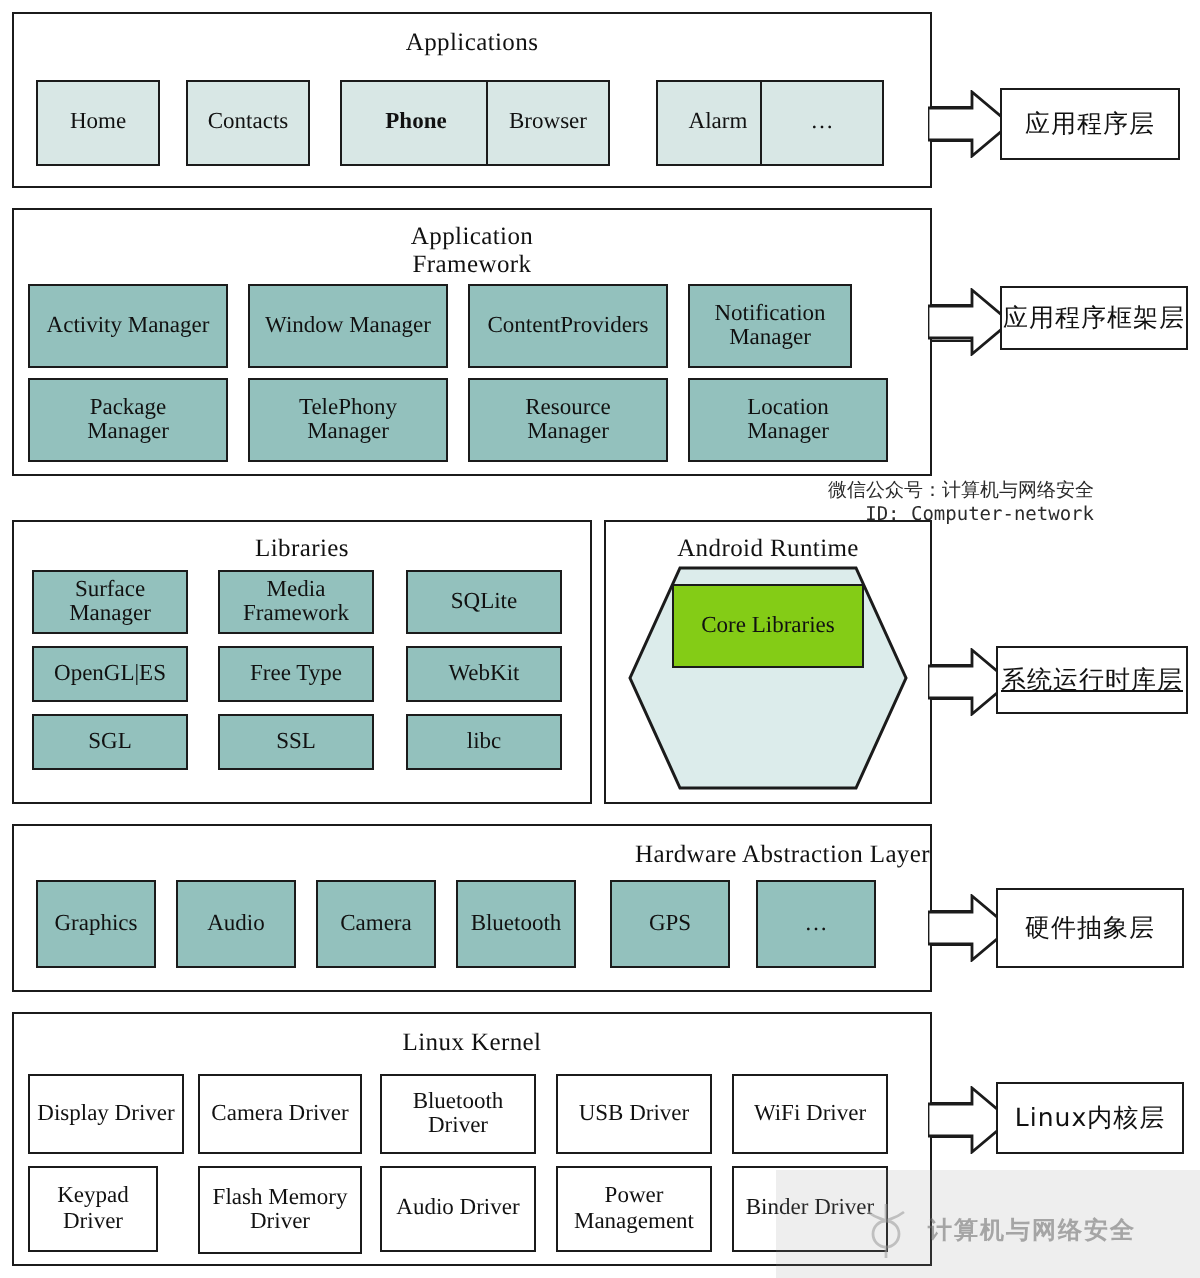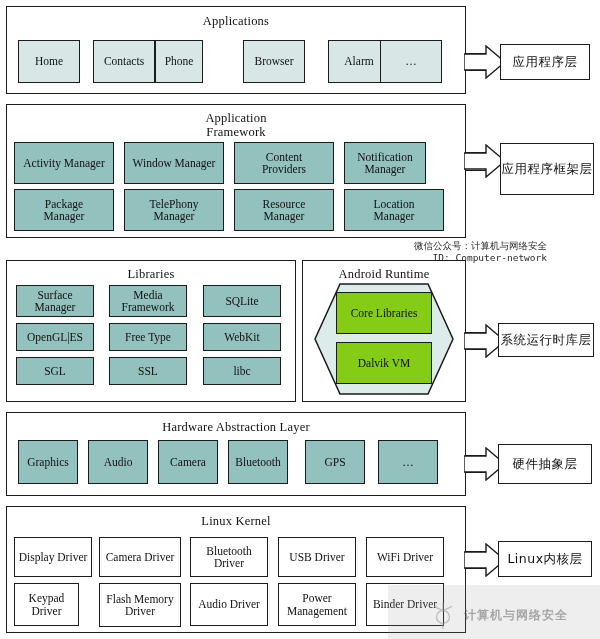--- a/index.html
+++ b/index.html
@@ -92,21 +92,21 @@
 </head>
 <body>
 
 <div class="stage">
 
   <div class="panel" style="left:6px;top:6px;width:460px;height:88px;padding-left:28px;">
     <div class="panel-title" style="top:7px;">Applications</div>
   </div>
   <div class="box app" style="left:18px;top:40px;width:62px;height:43px;">Home</div>
   <div class="box app" style="left:93px;top:40px;width:62px;height:43px;">Contacts</div>
-  <div class="box app" style="left:155px;top:40px;width:48px;height:43px;">Phone</div>
+  <div class="box app" style="left:170px;top:40px;width:76px;height:43px;font-weight:bold;">Phone</div>
   <div class="box app" style="left:243px;top:40px;width:62px;height:43px;">Browser</div>
   <div class="box app" style="left:328px;top:40px;width:62px;height:43px;">Alarm</div>
   <div class="box app" style="left:380px;top:40px;width:62px;height:43px;">…</div>
 
   <div class="stub" style="left:466px;top:53px;width:20px;height:1.4px;"></div>
   <div class="stub" style="left:466px;top:70px;width:20px;height:1.4px;"></div>
   <svg class="arrow" style="left:464px;top:45px;" width="42" height="34" viewBox="0 0 42 34">
     <polygon points="0,9 22,9 22,1 41,17 22,33 22,25 0,25" fill="#ffffff" stroke="#1b1b1b" stroke-width="1.4"></polygon>
   </svg>
   <div class="rlabel" style="left:500px;top:44px;width:90px;height:36px;">应用程序层</div>
@@ -115,21 +115,21 @@
     <div class="panel-title" style="top:6px;">Application</div>
     <div class="panel-title" style="top:20px;">Framework</div>
   </div>
 
   <div class="box teal" style="left:14px;top:142px;width:100px;height:42px;flex-direction:column;">
     <span>Activity Manager</span>
   </div>
   <div class="box teal" style="left:124px;top:142px;width:100px;height:42px;flex-direction:column;">
     <span>Window Manager</span>
   </div>
-  <div class="box teal" style="left:234px;top:142px;width:100px;height:42px;flex-direction:column;">
+  <div class="box teal" style="left:234px;top:142px;width:100px;height:42px;flex-direction:row;">
     <span>Content</span>
     <span>Providers</span>
   </div>
   <div class="box teal" style="left:344px;top:142px;width:82px;height:42px;flex-direction:column;">
     <span>Notification</span>
     <span>Manager</span>
   </div>
 
   <div class="box teal" style="left:14px;top:189px;width:100px;height:42px;flex-direction:column;">
     <span>Package</span>
@@ -146,21 +146,21 @@
   <div class="box teal" style="left:344px;top:189px;width:100px;height:42px;flex-direction:column;">
     <span>Location</span>
     <span>Manager</span>
   </div>
 
   <div class="stub" style="left:466px;top:152px;width:20px;height:1.4px;"></div>
   <div class="stub" style="left:466px;top:170px;width:20px;height:1.4px;"></div>
   <svg class="arrow" style="left:464px;top:144px;" width="42" height="34" viewBox="0 0 42 34">
     <polygon points="0,9 22,9 22,1 41,17 22,33 22,25 0,25" fill="#ffffff" stroke="#1b1b1b" stroke-width="1.4"></polygon>
   </svg>
-  <div class="rlabel" style="left:500px;top:143px;width:94px;height:52px;">应用程序框架层</div>
+  <div class="rlabel" style="left:500px;top:143px;width:94px;height:32px;">应用程序框架层</div>
 
   <div class="wm-top" style="left:414px;top:240px;">
     <span class="l1">微信公众号：计算机与网络安全</span>
     <span class="l2">ID: Computer-network</span>
   </div>
 
   <div class="panel" style="left:6px;top:260px;width:290px;height:142px;">
     <div class="panel-title" style="top:6px;">Libraries</div>
   </div>
 
@@ -185,31 +185,30 @@
   <div class="box teal" style="left:203px;top:357px;width:78px;height:28px;">libc</div>
 
   <div class="panel" style="left:302px;top:260px;width:164px;height:142px;">
     <div class="panel-title" style="top:6px;">Android Runtime</div>
   </div>
 
   <svg class="hex-outline" style="left:314px;top:283px;" width="140" height="112" viewBox="0 0 140 112">
     <polygon points="26,1 114,1 139,56 114,111 26,111 1,56" fill="#dceceb" stroke="#1b1b1b" stroke-width="1.5"></polygon>
   </svg>
   <div class="box dark" style="left:336px;top:292px;width:96px;height:42px;">Core Libraries</div>
-  <div class="box dark" style="left:336px;top:342px;width:96px;height:42px;">Dalvik VM</div>
 
   <div class="stub" style="left:466px;top:332px;width:20px;height:1.4px;"></div>
   <div class="stub" style="left:466px;top:349px;width:20px;height:1.4px;"></div>
   <svg class="arrow" style="left:464px;top:324px;" width="42" height="34" viewBox="0 0 42 34">
     <polygon points="0,9 22,9 22,1 41,17 22,33 22,25 0,25" fill="#ffffff" stroke="#1b1b1b" stroke-width="1.4"></polygon>
   </svg>
-  <div class="rlabel" style="left:498px;top:323px;width:96px;height:34px;">系统运行时库层</div>
+  <div class="rlabel" style="left:498px;top:323px;width:96px;height:34px;text-decoration:underline;">系统运行时库层</div>
 
   <div class="panel" style="left:6px;top:412px;width:460px;height:84px;">
-    <div class="panel-title" style="top:7px;">Hardware Abstraction Layer</div>
+    <div class="panel-title" style="top:7px;text-align:right;">Hardware Abstraction Layer</div>
   </div>
   <div class="box teal" style="left:18px;top:440px;width:60px;height:44px;">Graphics</div>
   <div class="box teal" style="left:88px;top:440px;width:60px;height:44px;">Audio</div>
   <div class="box teal" style="left:158px;top:440px;width:60px;height:44px;">Camera</div>
   <div class="box teal" style="left:228px;top:440px;width:60px;height:44px;">Bluetooth</div>
   <div class="box teal" style="left:305px;top:440px;width:60px;height:44px;">GPS</div>
   <div class="box teal" style="left:378px;top:440px;width:60px;height:44px;">…</div>
 
   <div class="stub" style="left:466px;top:455px;width:20px;height:1.4px;"></div>
   <div class="stub" style="left:466px;top:472px;width:20px;height:1.4px;"></div>

